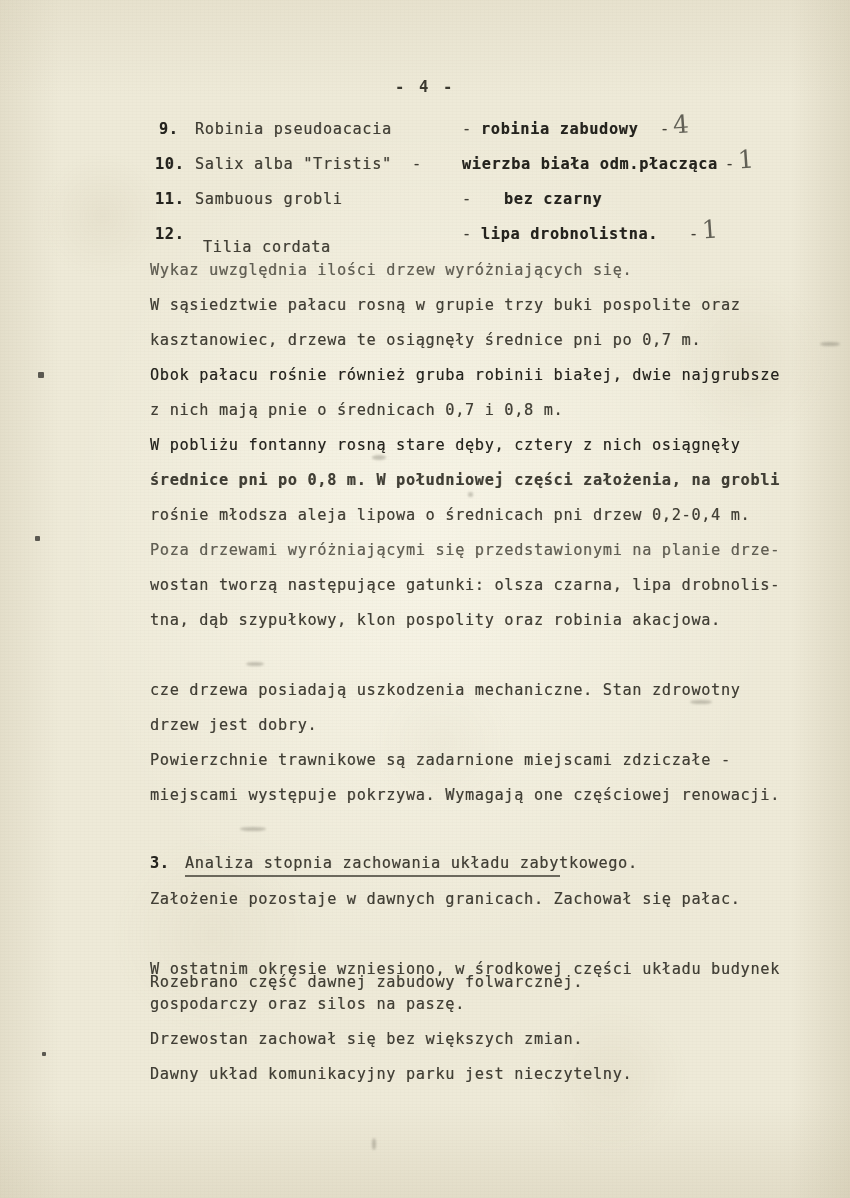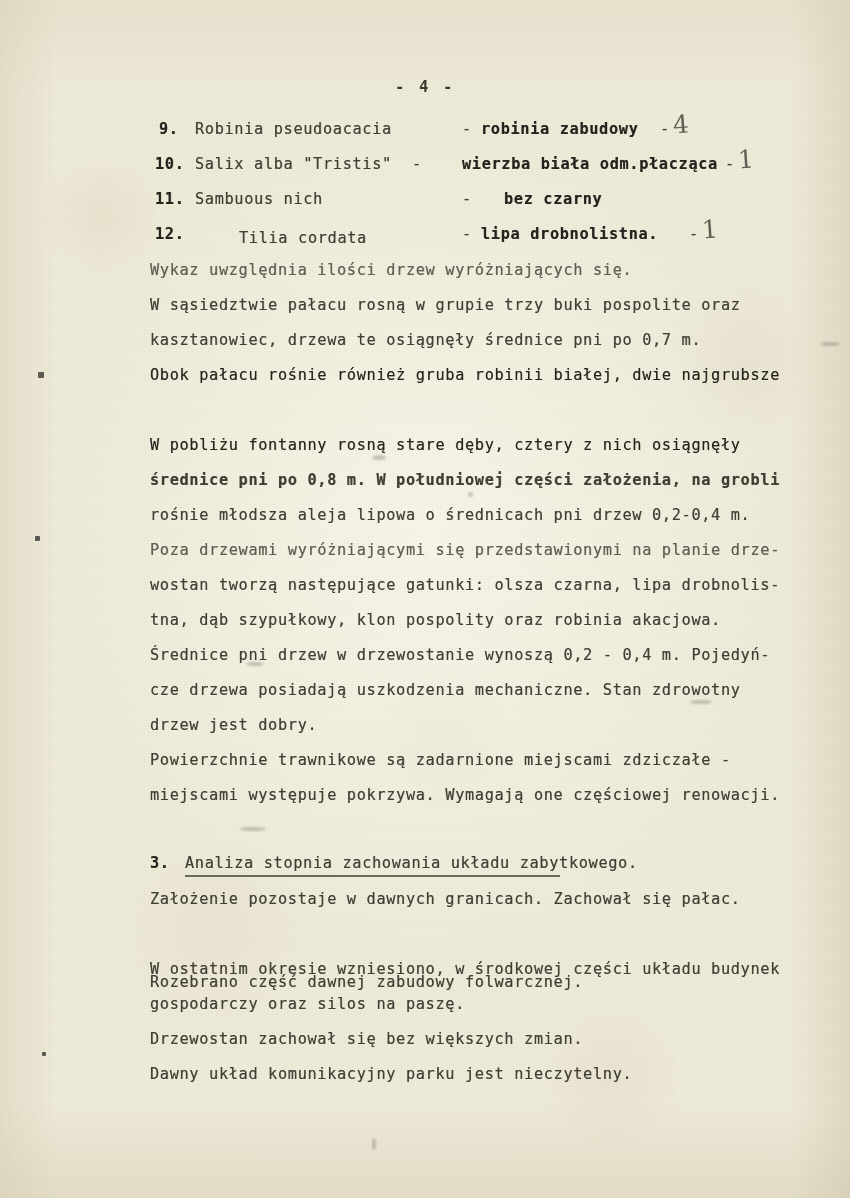--- a/index.html
+++ b/index.html
@@ -132,42 +132,42 @@
     <div class="hand" style="top:112px; left:673px;">4</div>
 
     <div class="tline ink-dark" style="top:157px; left:155px; font-weight:700;">10.</div>
     <div class="tline ink-mid" style="top:157px; left:195px;">Salix alba "Tristis"</div>
     <div class="tline ink-mid" style="top:157px; left:412px;">-</div>
     <div class="tline ink-dark" style="top:157px; left:436px; font-weight:700;margin-left:26px;">wierzba biała odm.płacząca</div>
     <div class="tline ink-mid" style="top:157px; left:725px;">-</div>
     <div class="hand" style="top:147px; left:738px;">1</div>
 
     <div class="tline ink-dark" style="top:192px; left:155px; font-weight:700;">11.</div>
-    <div class="tline ink-mid" style="top:192px; left:195px;">Sambuous nich</div>
+    <div class="tline ink-mid" style="top:192px; left:195px;">Sambuous grobli</div>
     <div class="tline ink-mid" style="top:192px; left:462px;">-</div>
     <div class="tline ink-dark" style="top:192px; left:481px; font-weight:700;margin-left:23px;">bez czarny</div>
 
     <div class="tline ink-dark" style="top:227px; left:155px; font-weight:700;">12.</div>
-    <div class="tline ink-mid" style="top:231px; left:203px;margin-left:36px;">Tilia cordata</div>
+    <div class="tline ink-mid" style="top:240px; left:203px;">Tilia cordata</div>
     <div class="tline ink-mid" style="top:227px; left:462px;">-</div>
     <div class="tline ink-dark" style="top:227px; left:481px; font-weight:700;">lipa drobnolistna.</div>
     <div class="tline ink-mid" style="top:227px; left:689px;">-</div>
     <div class="hand" style="top:217px; left:702px;">1</div>
 
     <div class="tline ink-light" style="top:263px; left:150px;">Wykaz uwzględnia ilości drzew wyróżniających się.</div>
     <div class="tline ink-mid" style="top:298px; left:150px;">W sąsiedztwie pałacu rosną w grupie trzy buki pospolite oraz</div>
     <div class="tline ink-mid" style="top:333px; left:150px;">kasztanowiec, drzewa te osiągnęły średnice pni po 0,7 m.</div>
     <div class="tline ink-dark" style="top:368px; left:150px;">Obok pałacu rośnie również gruba robinii białej, dwie najgrubsze</div>
+    <div class="tline ink-mid" style="top:403px; left:150px;">z nich mają pnie o średnicach 0,7 i 0,8 m.</div>
     <div class="tline ink-dark" style="top:438px; left:150px;">W pobliżu fontanny rosną stare dęby, cztery z nich osiągnęły</div>
     <div class="tline ink-mid" style="top:473px; left:150px;font-weight:bold;">średnice pni po 0,8 m. W południowej części założenia, na grobli</div>
     <div class="tline ink-mid" style="top:508px; left:150px;">rośnie młodsza aleja lipowa o średnicach pni drzew 0,2-0,4 m.</div>
     <div class="tline ink-light" style="top:543px; left:150px;">Poza drzewami wyróżniającymi się przedstawionymi na planie drze-</div>
     <div class="tline ink-mid" style="top:578px; left:150px;">wostan tworzą następujące gatunki: olsza czarna, lipa drobnolis-</div>
     <div class="tline ink-mid" style="top:613px; left:150px;">tna, dąb szypułkowy, klon pospolity oraz robinia akacjowa.</div>
-    <div class="tline ink-mid" style="top:648px; left:150px;">Średnice pni drzew w drzewostanie wynoszą 0,2 - 0,4 m. Pojedyń-</div>
     <div class="tline ink-mid" style="top:683px; left:150px;">cze drzewa posiadają uszkodzenia mechaniczne. Stan zdrowotny</div>
     <div class="tline ink-mid" style="top:718px; left:150px;">drzew jest dobry.</div>
     <div class="tline ink-mid" style="top:753px; left:150px;">Powierzchnie trawnikowe są zadarnione miejscami zdziczałe -</div>
     <div class="tline ink-mid" style="top:788px; left:150px;">miejscami występuje pokrzywa. Wymagają one częściowej renowacji.</div>
 
     <div class="tline ink-dark" style="top:856px; left:150px; font-weight:700;">3.</div>
     <div class="tline ink-mid" style="top:856px; left:185px;">Analiza stopnia zachowania układu zabytkowego.</div>
     <div class="uline" style="top:875px; left:185px; width:375px;"></div>
 
     <div class="tline ink-mid" style="top:892px; left:150px;">Założenie pozostaje w dawnych granicach. Zachował się pałac.</div>

